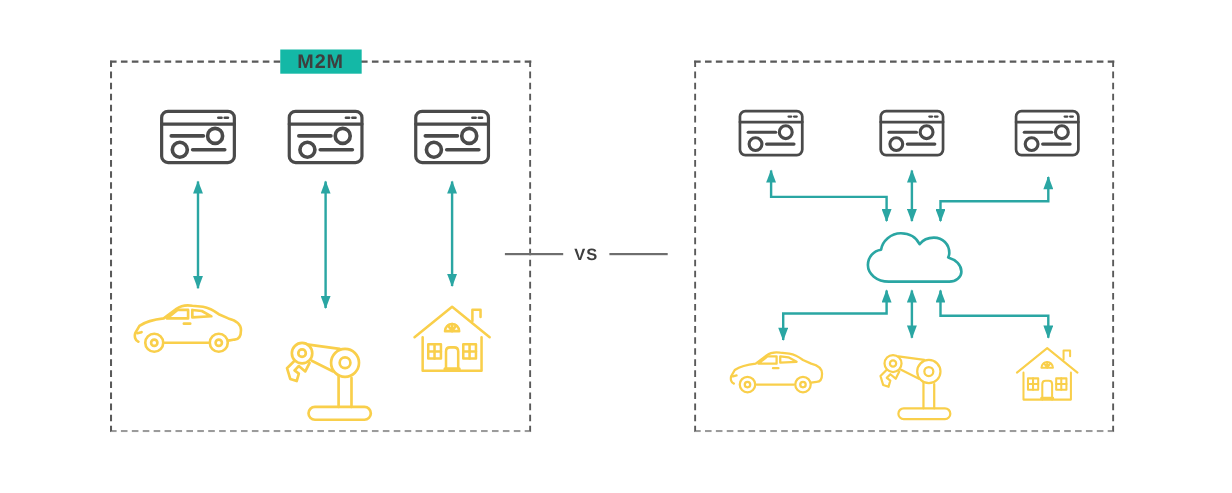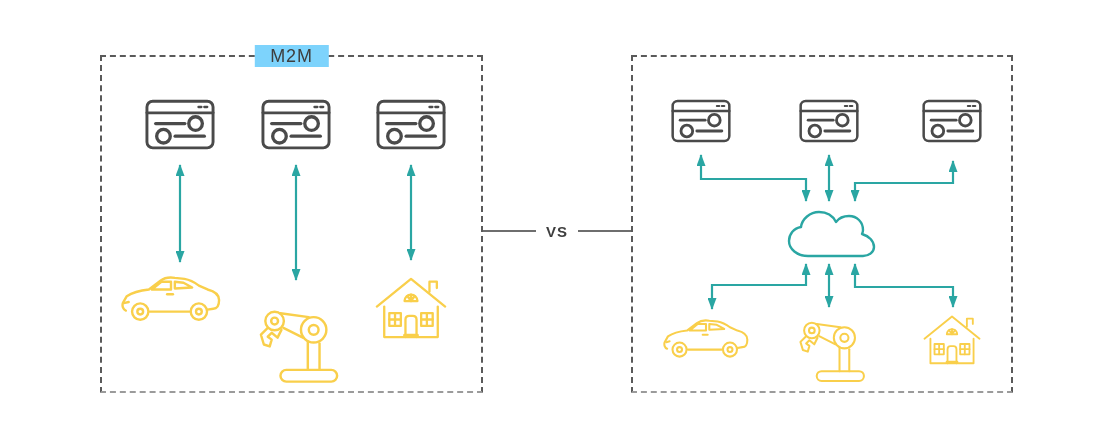--- a/index.html
+++ b/index.html
@@ -9,27 +9,27 @@
   }
   .panel{
     position:absolute;top:55px;height:338px;box-sizing:border-box;
     border:2px dashed var(--border_gray,#5a5a5a);
     border-bottom-color:var(--border_bottom_gray,#9b9b9b);
   }
   .panel-left{left:100px;width:383px;}
   .panel-right{left:631px;width:382px;}
   .panel-title{
     position:absolute;top:-12px;left:50%;transform:translateX(-50%);
-    background:#7dd3fc;padding:0 16px;white-space:nowrap;
-    font-size:18px;font-weight:400;letter-spacing:0.8px;line-height:22px;
+    background:#14b8a6;padding:0 16px;white-space:nowrap;
+    font-size:18px;font-weight:700;letter-spacing:0.8px;line-height:22px;
     color:var(--title_text,#3e3e3e);
   }
   .panel-svg{position:absolute;left:-2px;top:-2px;}
   .vs-divider{
-    position:absolute;left:483px;top:222px;width:148px;height:18px;
+    position:absolute;left:459px;top:222px;width:148px;height:18px;
     display:flex;align-items:center;text-align:right;
   }
   .vs-line{flex:1;height:2px;background:var(--divider_line_gray,#6e6e6e);}
   .vs-label{
     padding:0 10px;font-size:15px;font-weight:700;letter-spacing:1px;
     color:var(--title_text,#4c4c4c);
   }
 </style>
 </head>
 <body>

